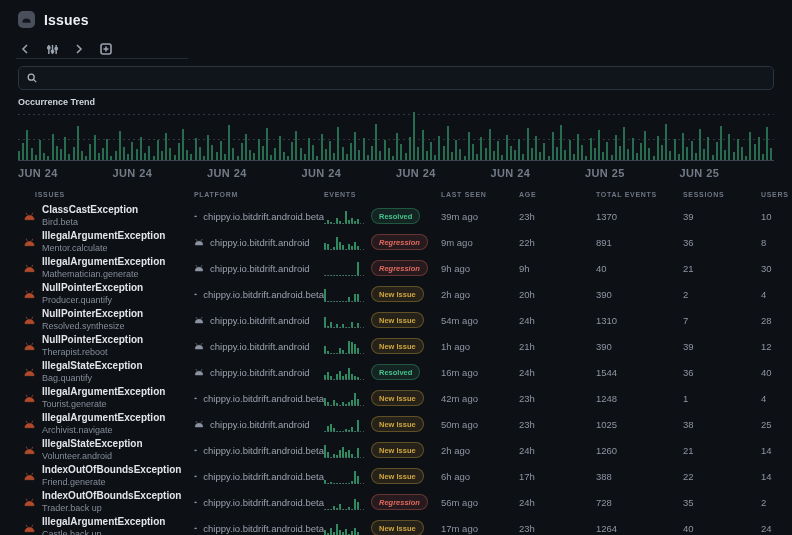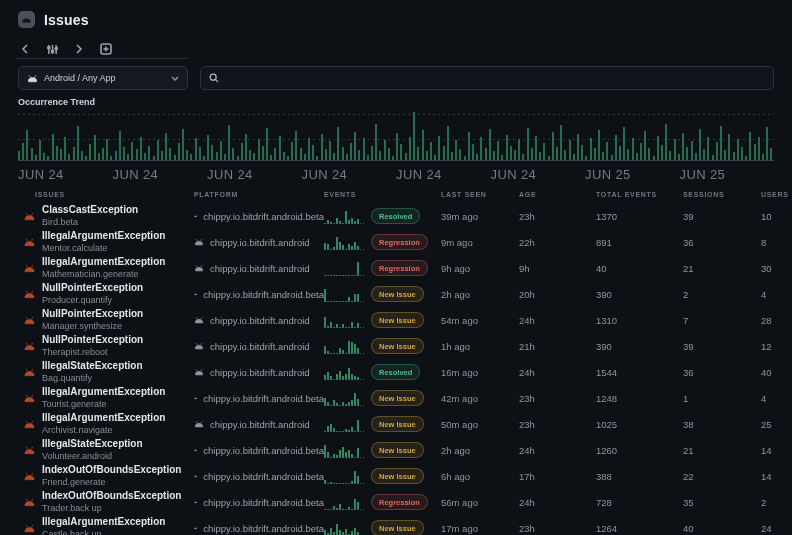--- a/index.html
+++ b/index.html
@@ -33,21 +33,21 @@
   
   .chart-title{position:absolute;top:97px;left:18px;font-size:9px;font-weight:bold;color:#cfd4db;}
   .chart{position:absolute;top:111px;left:18px;width:756px;height:50px;}
   .gridline{position:absolute;left:0;right:0;height:1px;
     background-image:repeating-linear-gradient(to right,#3a4150 0 2px,transparent 2px 5px);}
   .g1{bottom:46px;opacity:.8;} .g2{bottom:21px;opacity:.8;}
   .bars{position:absolute;left:0;right:0;bottom:1px;top:0;display:flex;align-items:flex-end;justify-content:space-between;}
   .bar{width:2px;background:#276c4e;flex:0 0 auto;}
   .baseline{position:absolute;left:0;right:0;bottom:0;height:1px;background:#3c434f;}
   .x-axis{position:absolute;top:167px;left:18px;width:756px;display:flex;}
-  .x-axis span{flex:1;font-size:13px;color:#737b88;letter-spacing:.4px;}
+  .x-axis span{flex:1;font-size:11px;color:#737b88;letter-spacing:.4px;font-weight:bold;}
 
   
   .tgrid{display:grid;grid-template-columns:194px 130px 117px 78px 77px 87px 78px 47px;width:832px;}
   .thead{position:absolute;top:191px;left:0;}
   .thead .hcell{font-size:7px;font-weight:bold;letter-spacing:.7px;color:#6e7683;text-transform:uppercase;}
   .thead .hcell:first-child{padding-left:35px;}
   .rows{position:absolute;top:203px;left:0;}
   .row{height:26px;align-items:center;}
   .cell{display:flex;align-items:center;font-size:9.5px;color:#8f96a3;}
   .c-issue{padding-left:24px;gap:7px;align-items:center;}
@@ -58,21 +58,21 @@
   .isub{font-size:9px;color:#858d99;}
   .c-platform{gap:6px;color:#9ba2ae;}
   .c-platform svg{width:10px;height:8px;fill:#8b93a0;}
   .c-events{gap:7px;}
   .spark{width:40px;height:15px;display:flex;align-items:flex-end;gap:1px;position:relative;}
   .spark::after{content:"";position:absolute;left:0;right:0;bottom:0;height:1px;
     background-image:repeating-linear-gradient(to right,#4a5261 0 1px,transparent 1px 3px);}
   .sbar{width:2px;background:#2f8a5f;flex:0 0 auto;}
   .badge{font-size:7.5px;font-weight:bold;padding:2.5px 7px;border-radius:8px;white-space:nowrap;}
   .st-resolved{color:#47c38d;background:rgba(60,180,125,.13);border:1px solid rgba(60,180,125,.35);}
-  .st-regression{color:#e0695e;background:rgba(220,100,90,.13);border:1px solid rgba(220,100,90,.35);}
+  .st-regression{color:#e0695e;background:rgba(220,100,90,.13);border:1px solid rgba(220,100,90,.35);font-style:italic;}
   .st-new{color:#cfa63e;background:rgba(205,165,60,.13);border:1px solid rgba(205,165,60,.35);}
 </style>
 </head>
 <body>
 
 <div class="app">
 
   <div class="title-row">
     <span class="app-icon">
       <svg viewBox="0 0 24 16">
@@ -107,33 +107,20 @@
       <svg width="12" height="12" viewBox="0 0 12 12">
           <rect x="1" y="1" width="10" height="10" rx="2"></rect>
           <line x1="6" y1="3.5" x2="6" y2="8.5"></line>
           <line x1="3.5" y1="6" x2="8.5" y2="6"></line>
         </svg>
     </button>
   </div>
   <div class="nav-underline"></div>
 
   <div class="filter-row">
-    <div class="ctl dropdown">
-      <span class="ico android-ico">
-        <svg width="11" height="9" viewBox="0 0 24 16">
-            <path d="M3 15 a9 9 0 0 1 18 0 z M7 5 L4.5 1 M17 5 L19.5 1" stroke="#d6dae0" stroke-width="1.5"></path>
-          </svg>
-      </span>
-      <span class="grow">Android / Any App</span>
-      <span class="ico chev">
-        <svg width="8" height="5" viewBox="0 0 8 5">
-            <polyline points="1,1 4,4 7,1"></polyline>
-          </svg>
-      </span>
-    </div>
     <div class="ctl searchbox">
       <span class="ico">
         <svg width="10" height="10" viewBox="0 0 12 12">
             <circle cx="5" cy="5" r="3.6"></circle>
             <line x1="8" y1="8" x2="11" y2="11"></line>
           </svg>
       </span>
     </div>
   </div>
 
@@ -514,21 +501,21 @@
   </div>
       <div class="tgrid row">
     <div class="cell c-issue">
       <span class="bug-icon">
         <svg viewBox="0 0 24 18">
               <path d="M2 17 a10 9 0 0 1 20 0 z M7 7 L5 2 M17 7 L19 2" stroke="#b04a2a" stroke-width="1.6"></path>
             </svg>
       </span>
       <div class="issue-text">
         <div class="ititle">NullPointerException</div>
-        <div class="isub">Manager.synthesize</div>
+        <div class="isub">Resolved.synthesize</div>
       </div>
     </div>
     <div class="cell c-platform">
       <svg viewBox="0 0 24 16">
             <path d="M3 15 a9 9 0 0 1 18 0 z M7 5 L4.5 1 M17 5 L19.5 1" stroke="#8b93a0" stroke-width="1.5"></path>
           </svg>
       <span>chippy.io.bitdrift.android</span>
     </div>
     <div class="cell c-events">
       <div class="spark">

